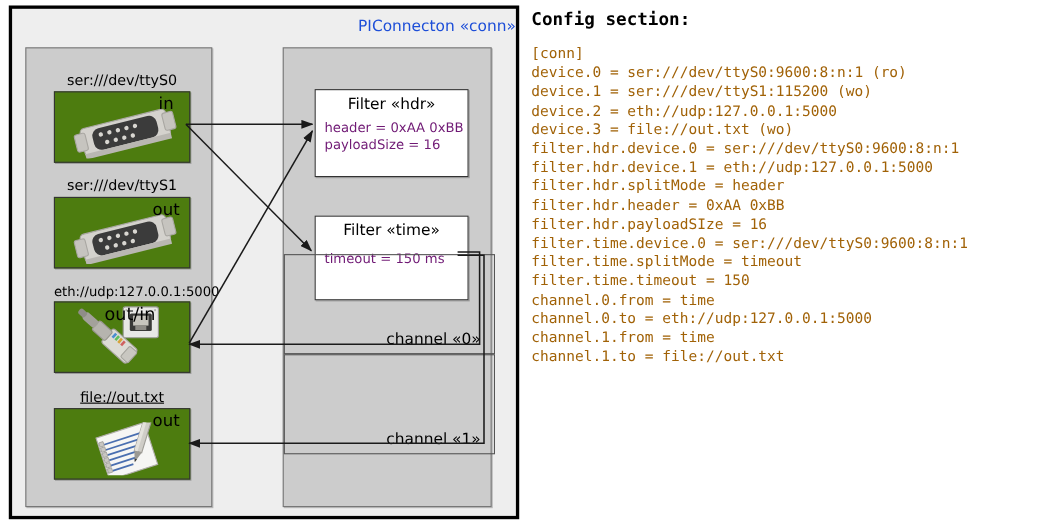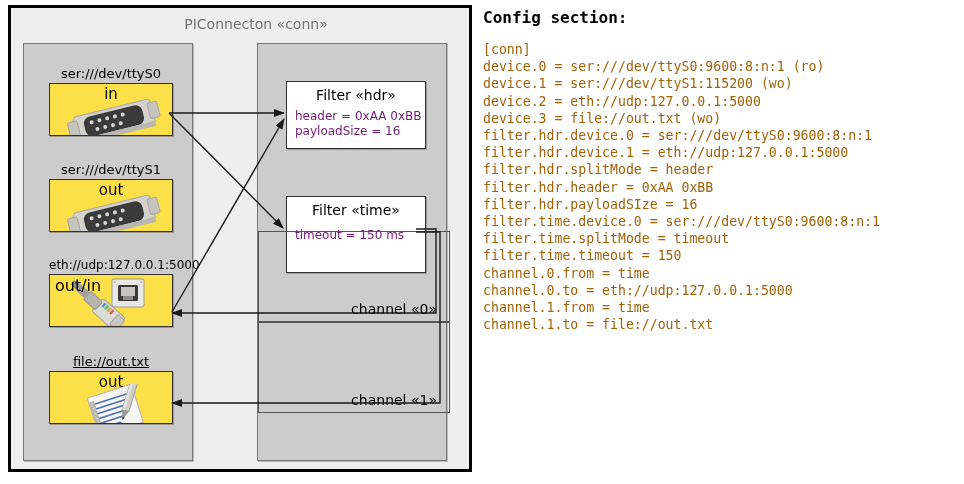--- a/index.html
+++ b/index.html
@@ -21,26 +21,26 @@
     left: 8px;
     top: 5px;
     width: 464px;
     height: 467px;
     background: #eeeeee;
     border: 3px solid #000000;
     box-sizing: border-box;
   }
   #component-title {
     position: absolute;
-    left: 16px;
+    left: 0;
     top: 8px;
     width: 100%;
-    text-align: center;
+    text-align: right;
     font-size: 14px;
-    color: #737373;
+    color: #1d4ed8;
   }
 
   
   .panel {
     position: absolute;
     background: #cccccc;
     border: 1px solid #777777;
     box-sizing: border-box;
     box-shadow: 1px 1px 0 rgba(0,0,0,0.22);
   }
@@ -75,26 +75,27 @@
   }
   .device-label {
     text-align: center;
     font-size: 13px;
     color: #000;
     margin-bottom: 2px;
     white-space: nowrap;
   }
   .device-box {
     position: relative;
-    height: 53px;
-    background: #fde047;
+    height: 65px;
+    background: #4d7c0f;
     border: 1px solid #333333;
     box-sizing: border-box;
     box-shadow: 1px 1px 0 rgba(0,0,0,0.25);
     overflow: hidden;
+    padding-left: 40px;
   }
   .device-dir {
     position: absolute;
     top: 1px;
     width: 100%;
     text-align: center;
     font-size: 15px;
     color: #000;
     z-index: 3;
   }
@@ -133,21 +134,21 @@
     padding-top: 5px;
     padding-bottom: 6px;
   }
   .filter-prop {
     font-size: 12px;
     color: #701a75;
     padding-left: 8px;
     line-height: 15px;
     white-space: nowrap;
   }
-  #filter-hdr  { top: 37px; height: 68px; }
+  #filter-hdr  { top: 37px; height: 80px; }
   #filter-time { top: 152px; height: 77px; }
   #filter-time .filter-prop { padding-top: 4px; }
   #filter-hdr .filter-prop:last-child { padding-bottom: 10px; }
 
   
   .channel-box {
     position: absolute;
     left: 0;
     width: 192px;
     border: 1px solid #555555;

